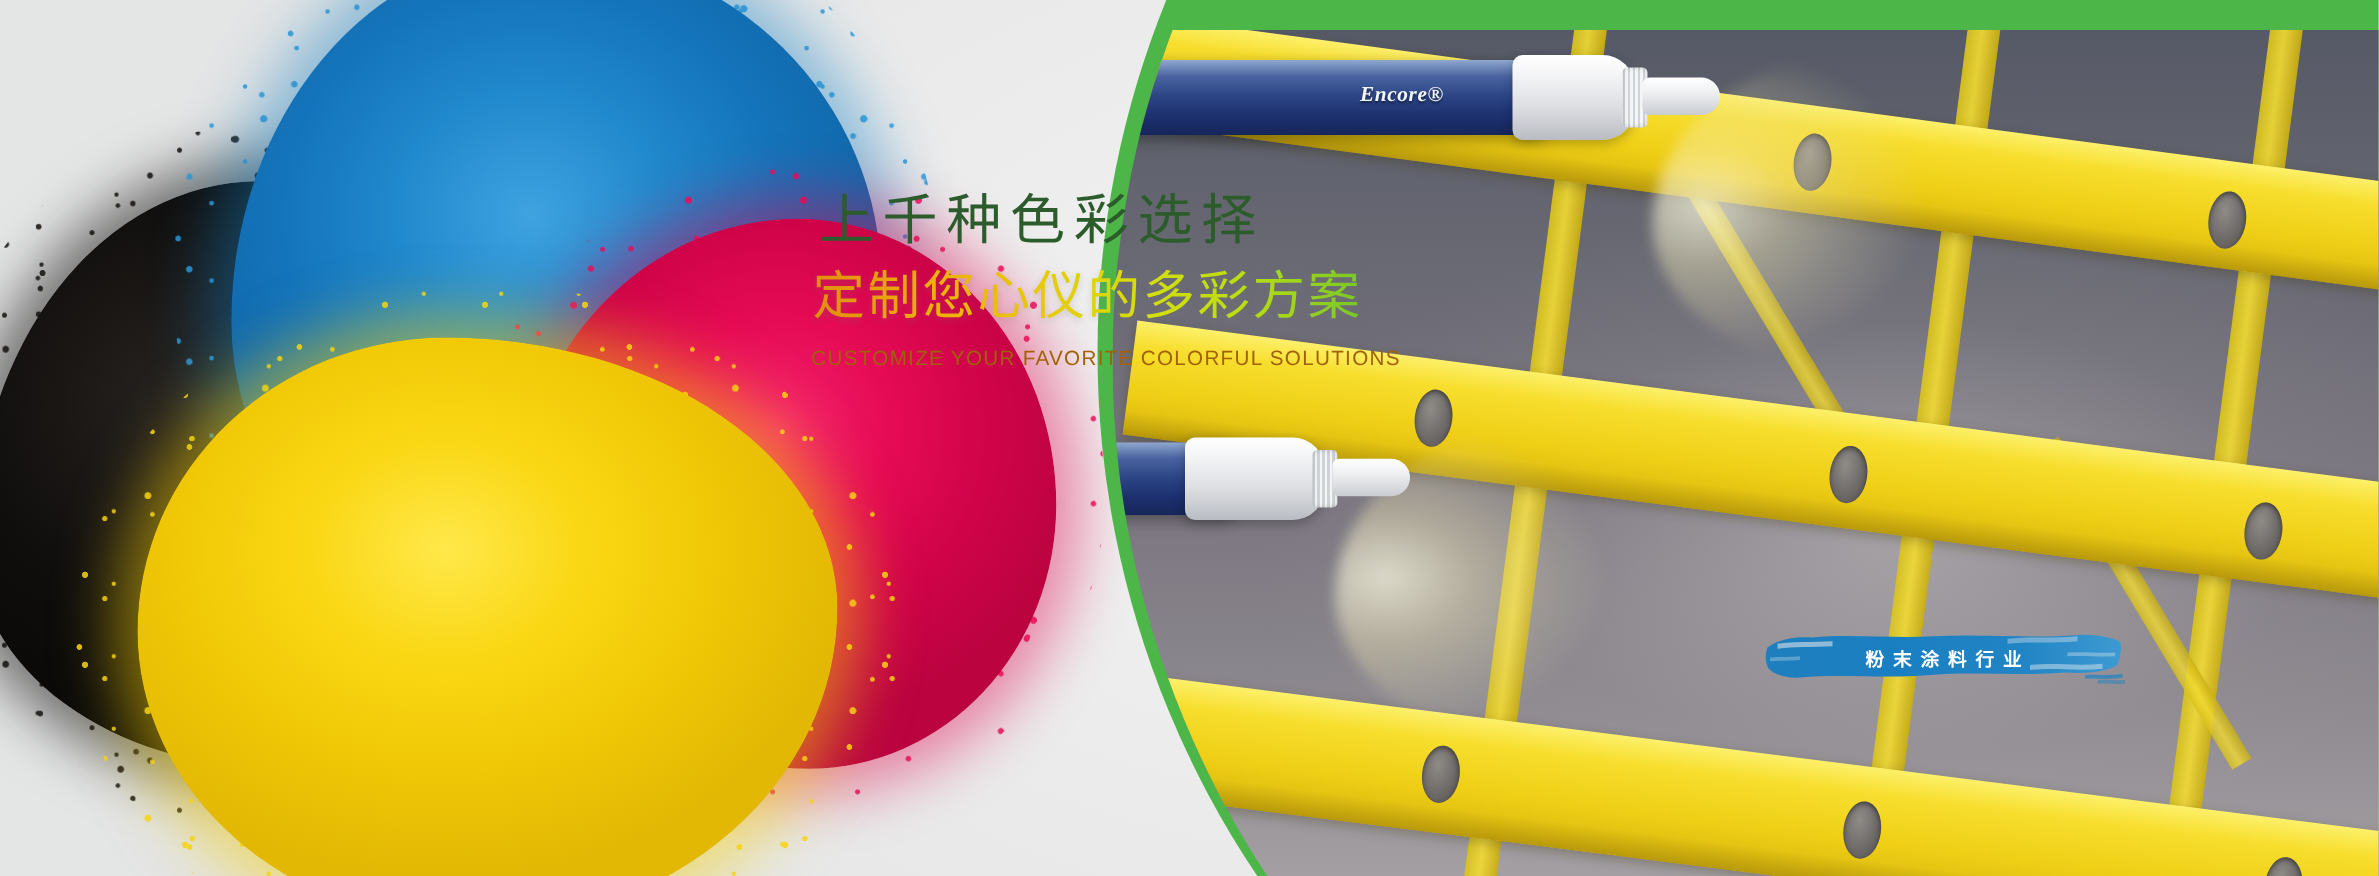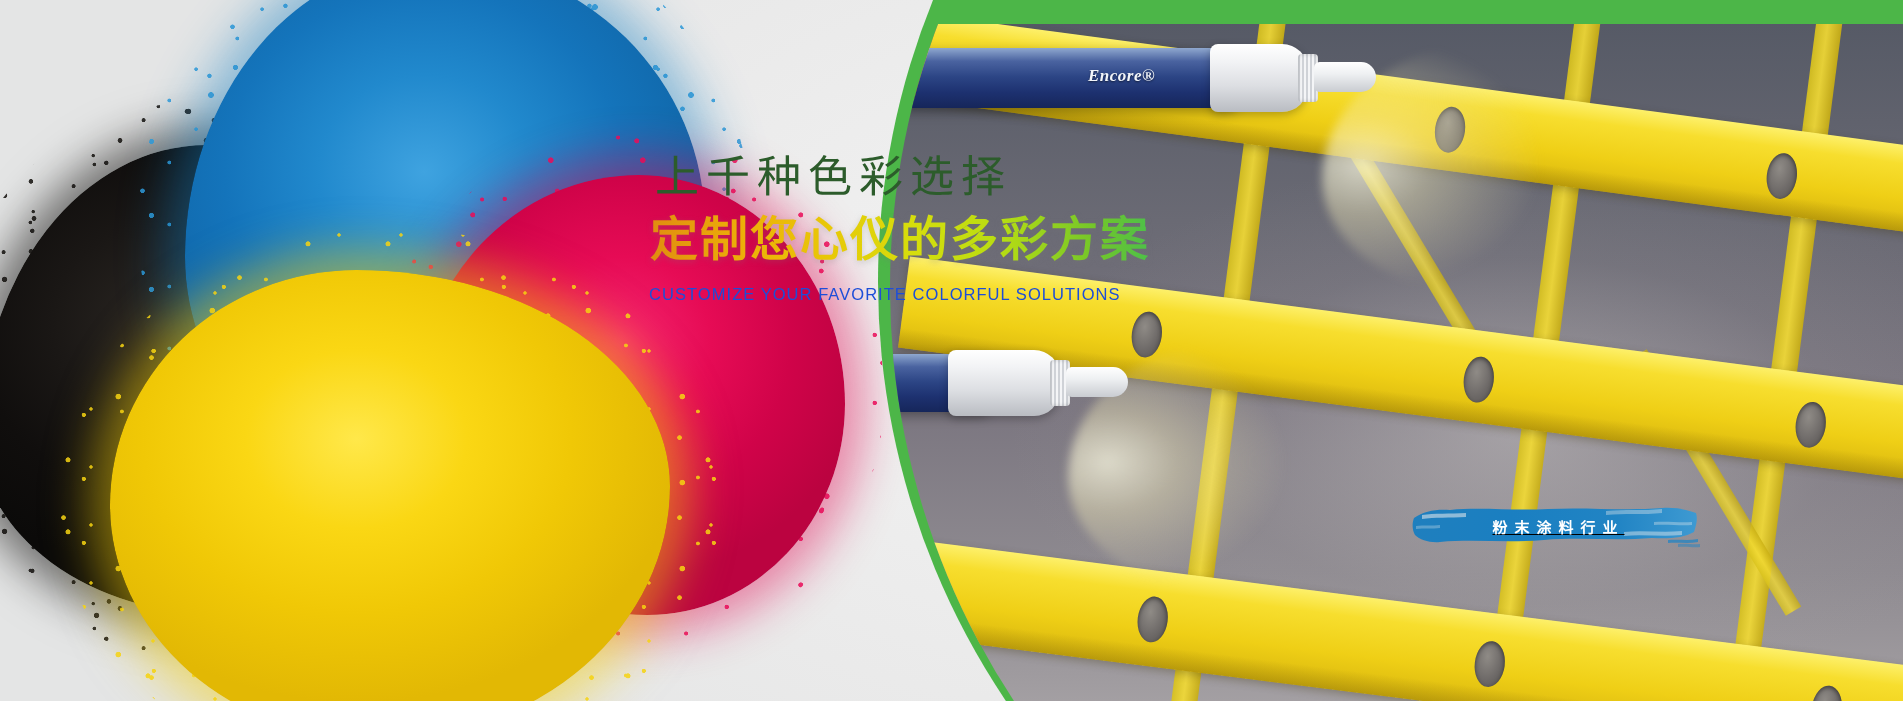--- a/index.html
+++ b/index.html
@@ -245,23 +245,23 @@
   .headline-1 {
     font-size:44px;
     line-height:1.22;
     font-weight:400;
     color:#2c5c2b;
     letter-spacing:7px;
     text-indent:7px;
   }
   .headline-2 {
     margin-top:8px;
-    font-size:48px;
+    font-size:42px;
     line-height:1.18;
-    font-weight:700;
+    font-weight:400;
     letter-spacing:2px;
     text-indent:2px;
     background-image:linear-gradient(90deg,
       #e08c10 0%,
       #edb008 14%,
       #e8c807 26%,
       #d6de0c 38%,
       #b9dd12 50%,
       #72c62a 64%,
       #2ebb63 78%,
@@ -270,35 +270,34 @@
     -webkit-background-clip:text;
     background-clip:text;
     color:transparent;
     -webkit-text-fill-color:transparent;
     filter:drop-shadow(0 2px 3px rgba(120,120,120,.28));
   }
   .subline {
     margin-top:16px;
     font-size:16.5px;
     line-height:1.3;
-    color:#1d4ed8;
+    color:#a16207;
     letter-spacing:1.05px;
     text-indent:1px;
     white-space:nowrap;
   }
 
   
   .badge {
     position:absolute;
     left:762px; top:352px;
     width:290px; height:48px;
     display:flex;
     align-items:center;
     justify-content:center;
-    text-decoration:underline;
   }
   .badge-stroke {
     position:absolute; inset:0;
     overflow:visible;
   }
   .badge-label {
     position:relative;
     z-index:2;
     color:#ffffff;
     font-size:15px;

